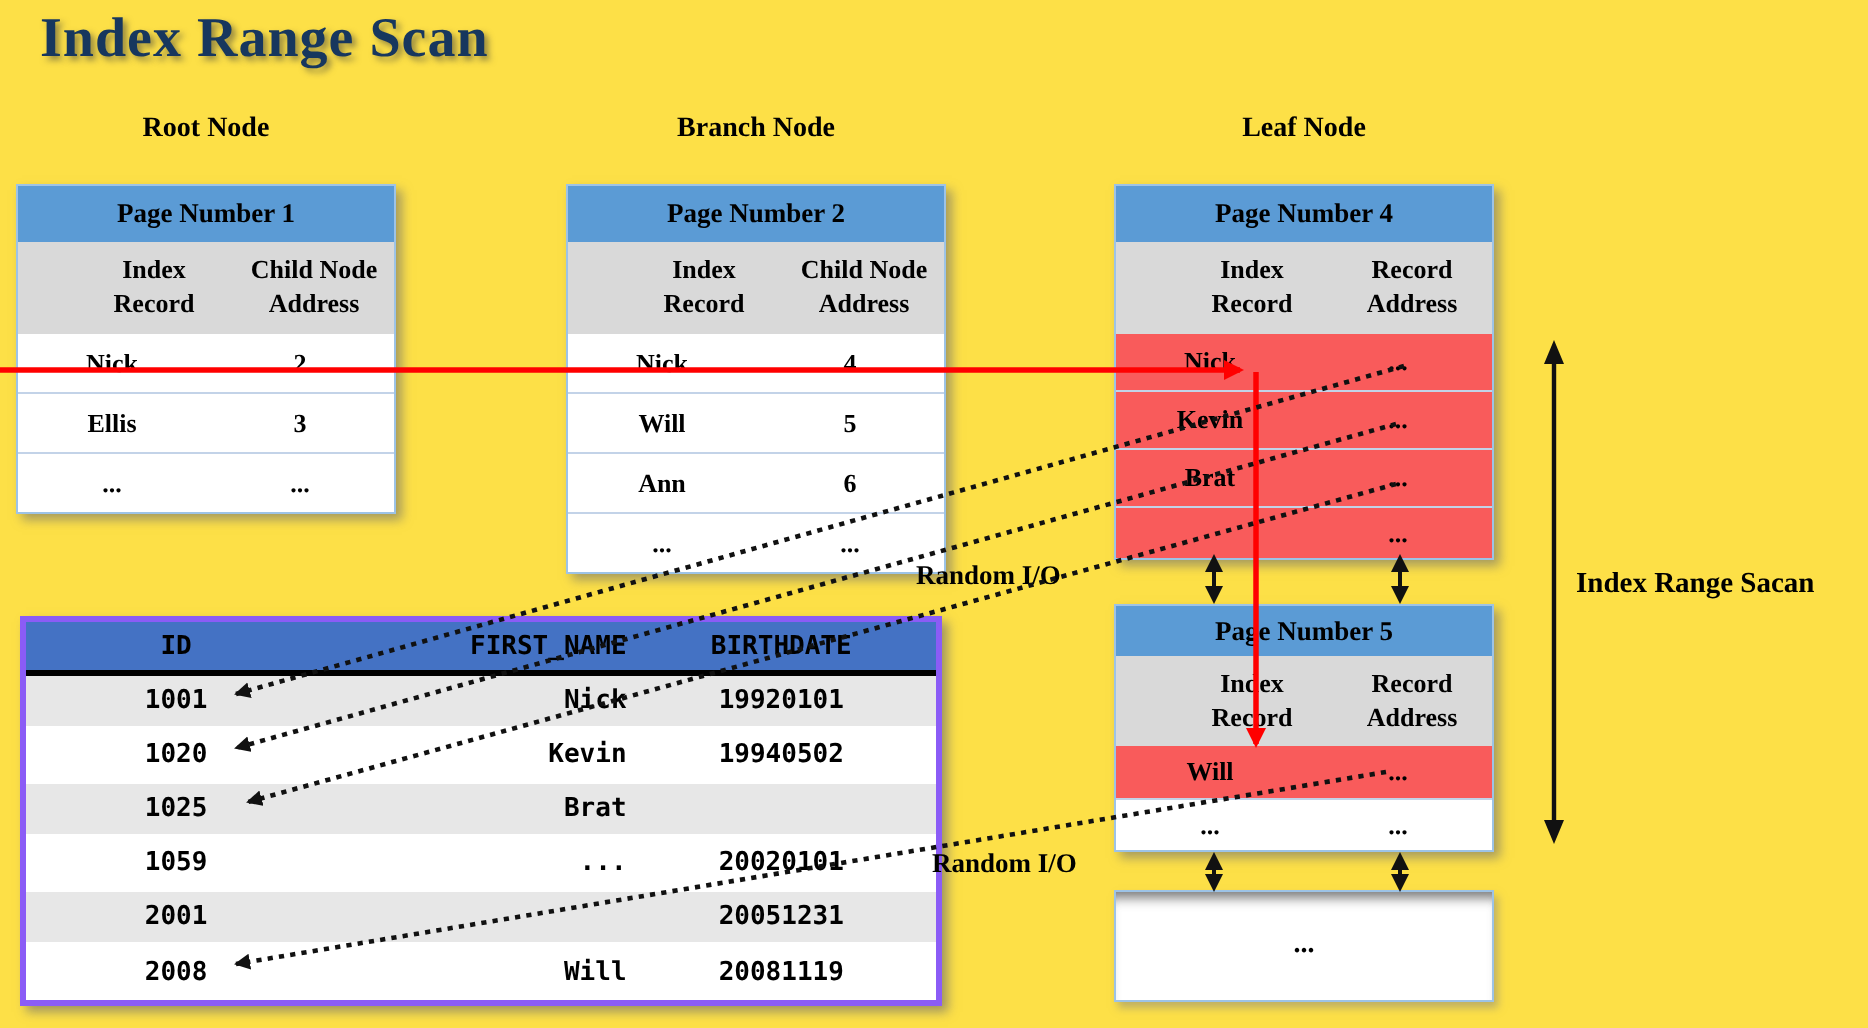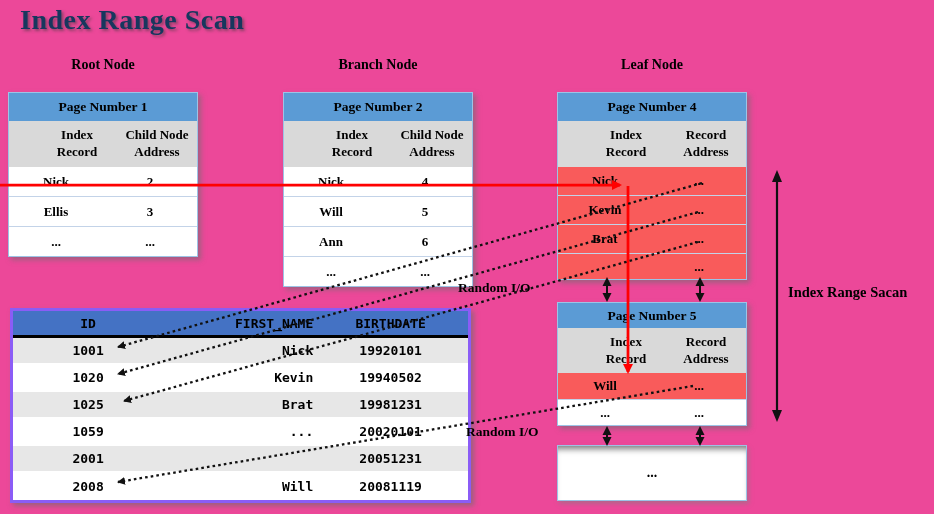--- a/index.html
+++ b/index.html
@@ -1,16 +1,16 @@
 <!DOCTYPE html>
 <html style="--title_navy: #17375E; --node_header_blue: #5B9BD5; --col_header_gray: #D9D9D9; --highlight_red: #F95B5B; --data_header_blue: #4472C4; --row_alt_gray: #E7E7E7; --table_border_blue: #9DC3E6; --arrow_red: #FF0000; --arrow_black: #111111;"><head>
 <meta charset="utf-8">
 <style>
   html,body{margin:0;padding:0;background:#fff;}
-  .canvas{position:relative;width:934px;height:514px;background:#ec4899;overflow:hidden;
+  .canvas{position:relative;width:934px;height:514px;background:#fde047;overflow:hidden;
           font-family:"Liberation Serif",serif;text-decoration:underline;}
   .abs{position:absolute;}
 
   
   .title{left:20px;top:4px;font-size:28px;font-weight:bold;color:var(--title_navy,#17375E);
          text-shadow:2px 2px 3px rgba(60,60,60,.55);letter-spacing:.5px;}
 
   
   .sec-label{top:57px;width:190px;text-align:center;font-size:14px;font-weight:bold;color:#000;}
 
@@ -192,21 +192,20 @@
       <div class="dt-c3">19920101</div>
     </div>
     <div class="dt-row">
       <div class="dt-c1">1020</div>
       <div class="dt-c2">Kevin</div>
       <div class="dt-c3">19940502</div>
     </div>
     <div class="dt-row alt">
       <div class="dt-c1">1025</div>
       <div class="dt-c2">Brat</div>
-      <div class="dt-c3">19981231</div>
     </div>
     <div class="dt-row">
       <div class="dt-c1">1059</div>
       <div class="dt-c2">...</div>
       <div class="dt-c3">20020101</div>
     </div>
     <div class="dt-row alt">
       <div class="dt-c1">2001</div>
       <div class="dt-c2"></div>
       <div class="dt-c3">20051231</div>

